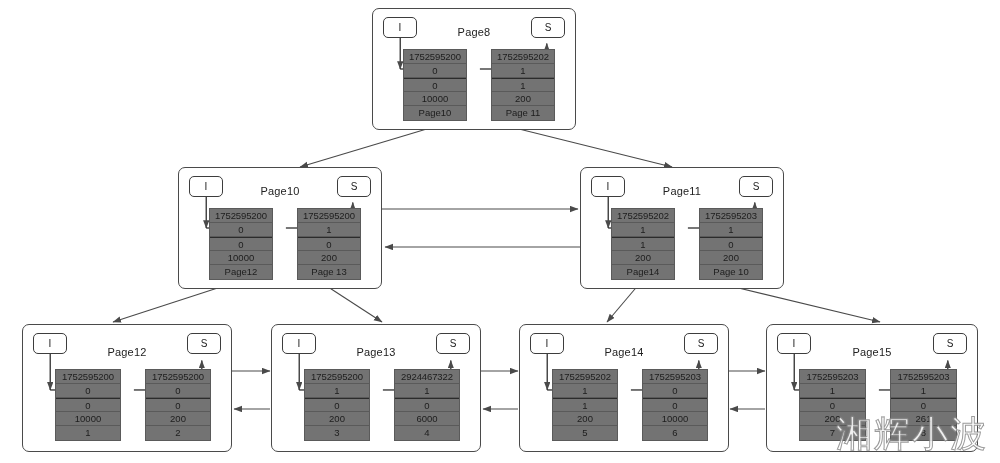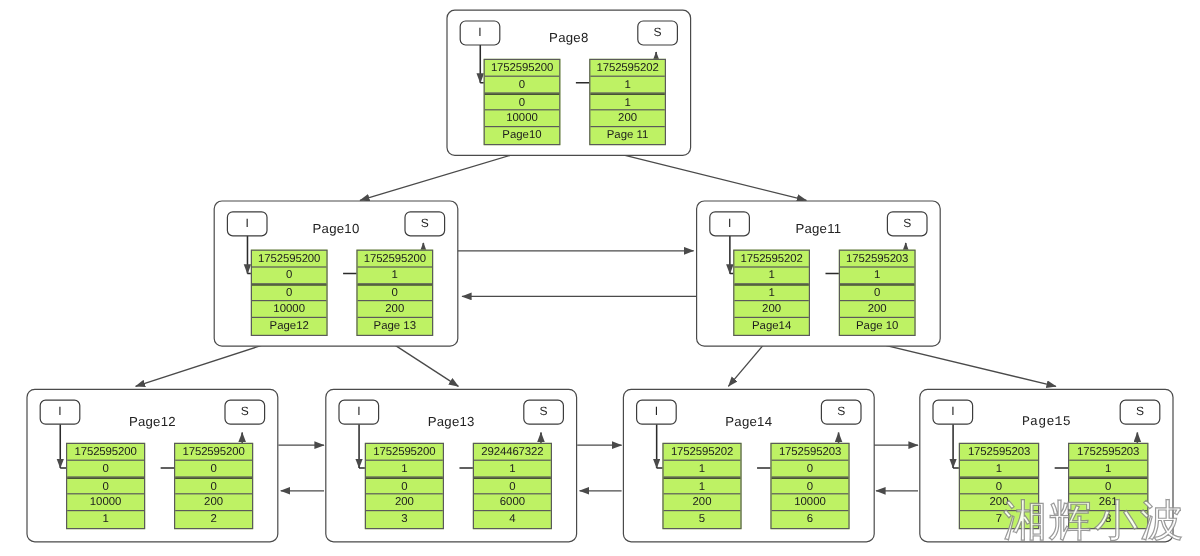--- a/index.html
+++ b/index.html
@@ -68,21 +68,21 @@
   .marker.s { right: 10px; top: 8px; }
   
   .slots {
     position: absolute;
     display: flex;
     z-index: 3;
   }
   .slot {
     box-sizing: border-box;
     border: 1px solid #5a5a5a;
-    background: #bef264;
+    background: #737373;
   }
   .slot + .slot { margin-left: 24px; }
   .cell {
     box-sizing: border-box;
     height: 14px;
     line-height: 13px;
     text-align: center;
     font-size: 9.5px;
     color: #1d1d1d;
     border-bottom: 1px solid #5a5a5a;
@@ -335,21 +335,21 @@
         <div class="cell strong-top">0</div>
         <div class="cell">10000</div>
         <div class="cell">6</div>
       </div>
     </div>
   </div>
 
   <div class="page" id="pg-page15" style="left:766px; top:324px; width:212px; height:128px;">
     <div class="marker i">I</div>
     <div class="marker s">S</div>
-    <div class="page-title" style="top:21px;font-family:Liberation Mono, monospace;">Page15</div>
+    <div class="page-title" style="top:21px;">Page15</div>
     <svg class="inner" viewBox="0 0 212 128">
       <g stroke="#2b2b2b" stroke-width="1.3" fill="none">
         <path d="M 27,29 L 27,66" marker-end="url(#ah)"></path>
         <path d="M 27,66 L 56,66"></path>
         <path d="M 113,66 L 134,66" marker-end="url(#ah)"></path>
         <path d="M 183,66 L 183,36" marker-end="url(#ah)"></path>
         <path d="M 160,66 L 183,66"></path>
       </g>
     </svg>
     <div class="slots" style="left:32px; top:44px;">

